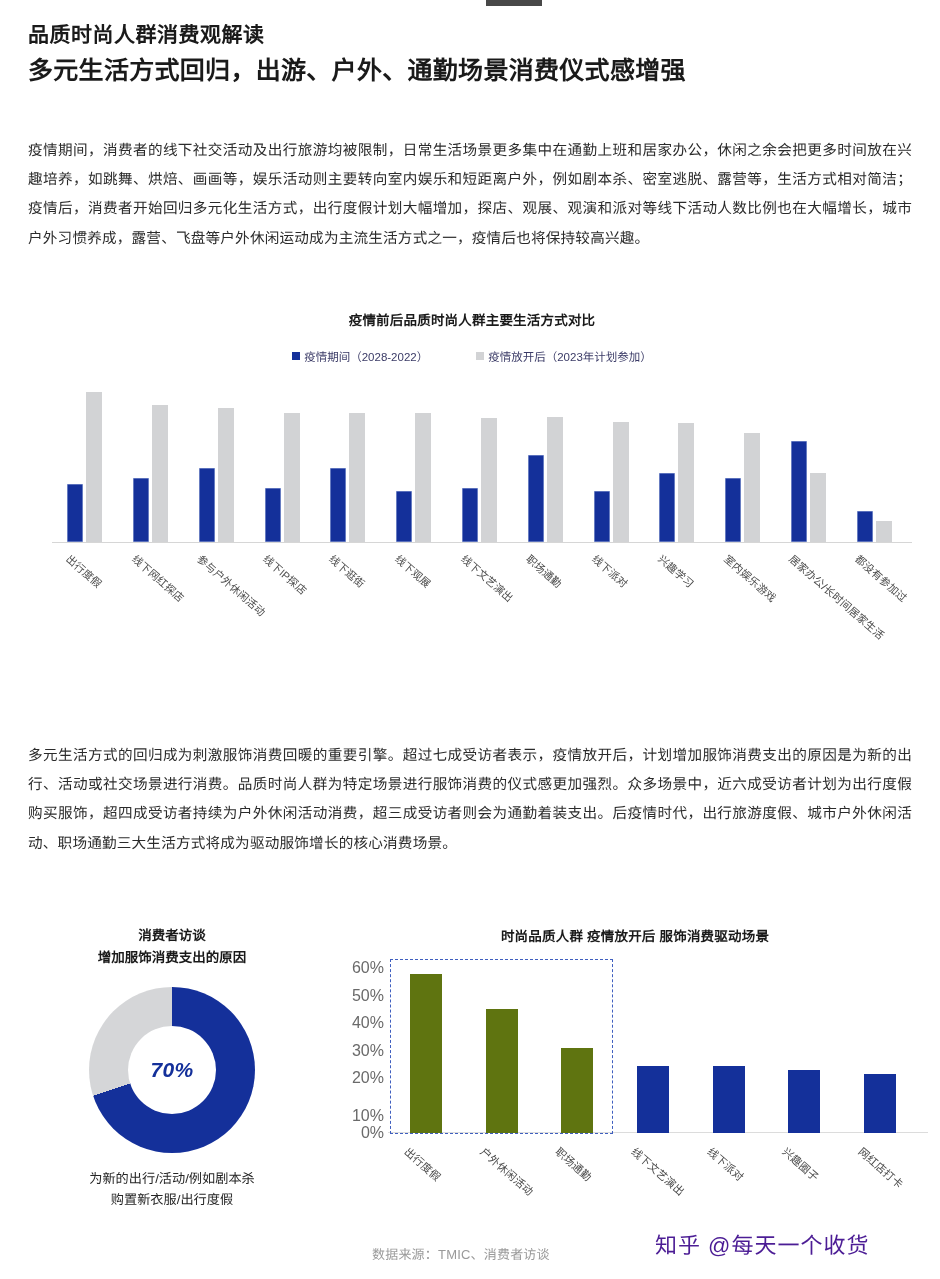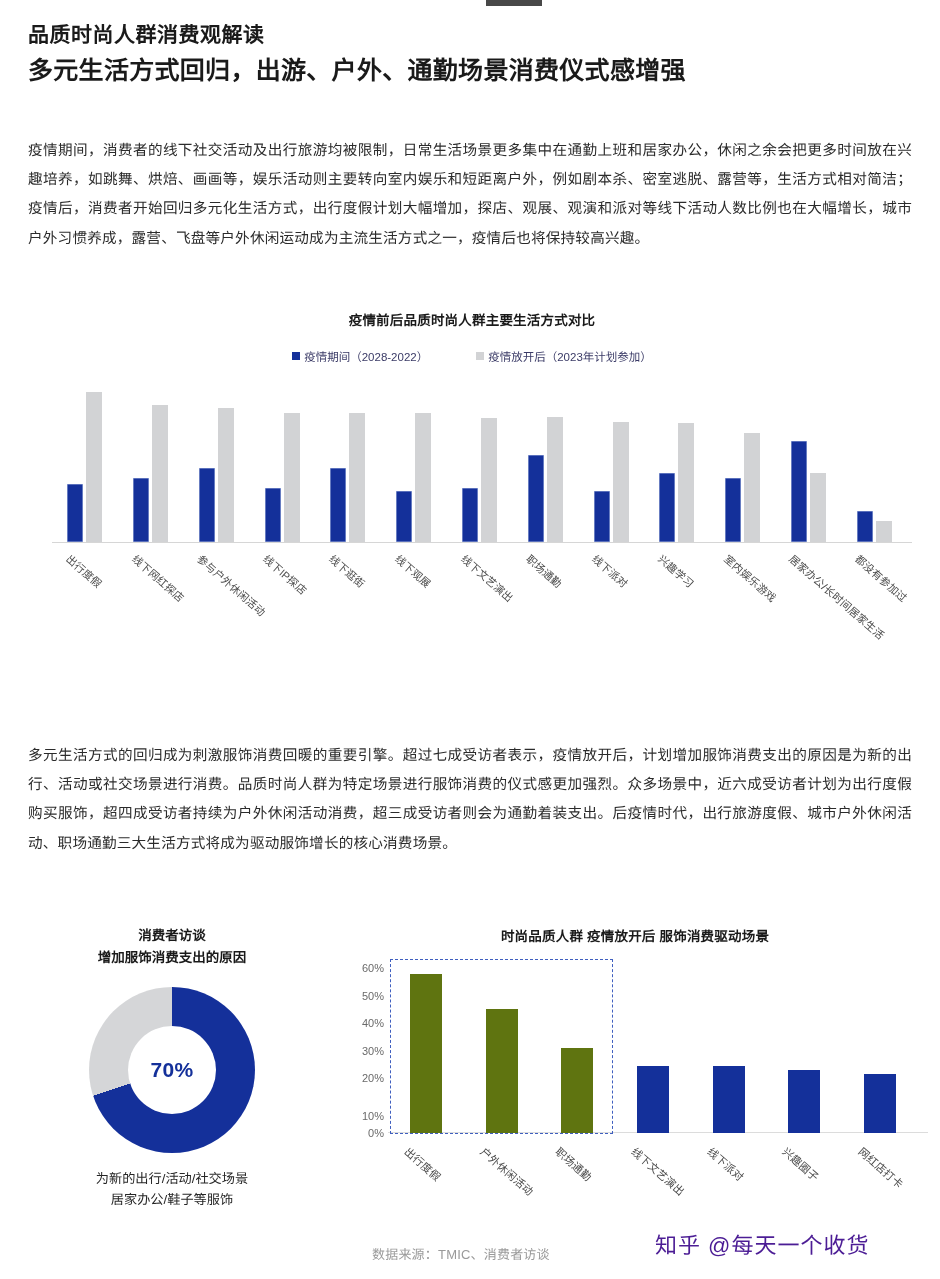--- a/index.html
+++ b/index.html
@@ -126,20 +126,21 @@
     text-align: center;
     font-size: 13.5px;
     font-weight: 700;
     color: #1a1a1a;
     line-height: 1.62;
   }
   .donut-wrap {
     position: relative;
     width: 166px; height: 166px;
     margin: 18px auto 0 auto;
+    font-style: italic;
   }
   .donut-ring {
     width: 166px; height: 166px;
     border-radius: 50%;
     background: conic-gradient(from 0deg, #14309A 0deg 252deg, #d5d6d8 252deg 360deg);
   }
   .donut-hole {
     position: absolute;
     left: 50%; top: 50%;
     transform: translate(-50%, -50%);
@@ -178,21 +179,21 @@
     letter-spacing: .2px;
   }
   .plot2 {
     position: absolute;
     left: 48px; top: 43px;
     width: 530px; height: 165px;
   }
   .ylab {
     position: absolute;
     right: 534px;
-    font-size: 11px;
+    font-size: 16px;
     color: #6a6a6a;
     white-space: nowrap;
     transform: translateY(-50%);
   }
   .axis2 {
     position: absolute;
     left: 0; bottom: 0;
     width: 540px; height: 1px;
     background: #dcdcdc;
   }
@@ -342,22 +343,22 @@
       <div>消费者访谈</div>
       <div>增加服饰消费支出的原因</div>
     </div>
     <div class="donut-wrap">
       <div class="donut-ring"></div>
       <div class="donut-hole">
         <span class="donut-value">70%</span>
       </div>
     </div>
     <div class="donut-caption">
-      <div>为新的出行/活动/社交场景</div>
-      <div>居家办公/鞋子等服饰</div>
+      <div>为新的出行/活动/例如剧本杀</div>
+      <div>购置新衣服/出行度假</div>
     </div>
   </div>
 
   <div class="chart2">
     <div class="chart2-title">时尚品质人群 疫情放开后 服饰消费驱动场景</div>
     <div class="plot2" id="plot2">
       <div class="axis2"></div>
     <div class="ylab" style="top: 165px;">0%</div>
         <div class="ylab" style="top: 148px; text-align: center;">10%</div>
         <div class="ylab" style="top: 110px;">20%</div>

